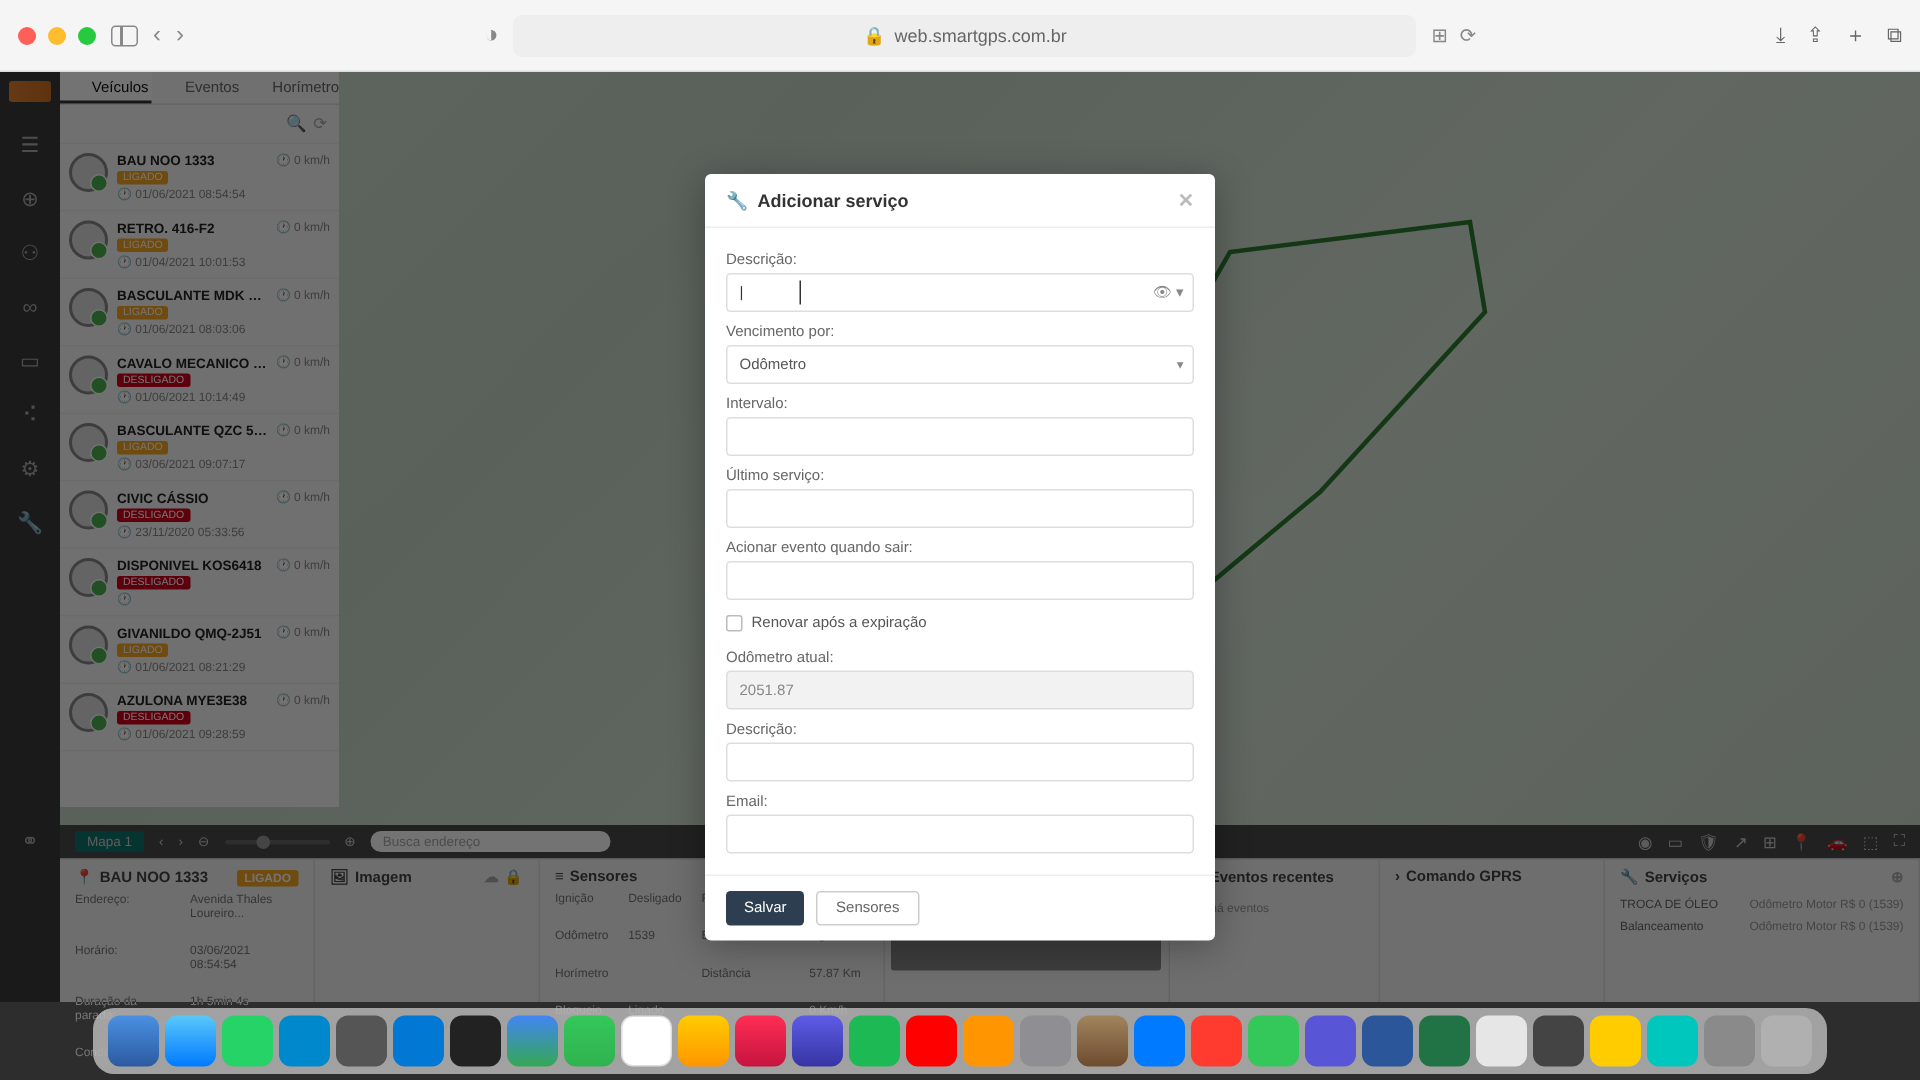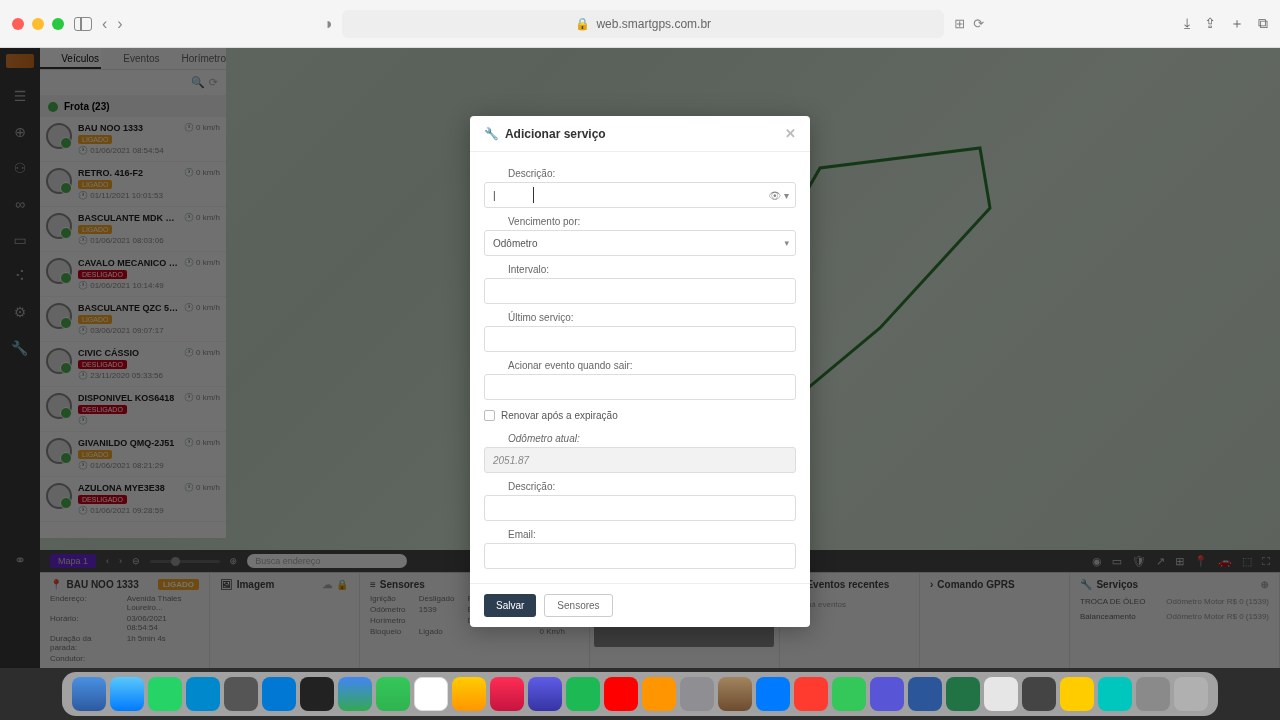--- a/index.html
+++ b/index.html
@@ -49,49 +49,49 @@
 .v-time { font-size:8px; color:#888; margin-top:2px; }
 .v-speed { font-size:8px; color:#888; text-align:right; white-space:nowrap; }
 .v-speed .clk { margin-right:2px; }
 
 
 .overlay { position:absolute; inset:0; background:rgba(0,0,0,0.55); }
 .modal { position:absolute; left:470px; top:68px; width:340px; background:#fff; border-radius:4px; box-shadow:0 4px 24px rgba(0,0,0,0.3); }
 .modal-header { padding:10px 14px; border-bottom:1px solid #eee; display:flex; align-items:center; gap:6px; font-size:12px; font-weight:600; color:#333; }
 .modal-header .close { margin-left:auto; color:#bbb; cursor:pointer; font-size:13px; }
 .modal-body { padding:8px 14px 14px; font-size:10px; color:#555; }
-.field-label { font-size:10px; color:#666; margin-top:8px; margin-bottom:3px;margin-left:24px; }
+.field-label { font-size:10px; color:#666; margin-top:8px; margin-bottom:3px; }
 .field-input { width:100%; height:26px; border:1px solid #ddd; border-radius:3px; padding:0 8px; font-size:10px; background:#fff; display:flex; align-items:center; position:relative; }
 .field-input.readonly { background:#f2f2f2; color:#888; }
 .field-input .dd-icon { position:absolute; right:6px; color:#888; font-size:9px; }
 .field-input .eye { position:absolute; right:6px; color:#888; font-size:10px; }
 .cursor-caret { position:absolute; left:48px; top:4px; width:1px; height:16px; background:#333; }
 .field-row { display:flex; gap:14px; margin-top:4px; }
-.field-col { flex:1;font-style:italic; }
+.field-col { flex:1; }
 .chk-row { display:flex; align-items:center; gap:6px; margin-top:10px; font-size:10px; color:#555; }
 .chkbox { width:11px; height:11px; border:1px solid #bbb; border-radius:2px; }
 .modal-footer { padding:10px 14px; border-top:1px solid #eee; display:flex; gap:8px; }
 .btn { padding:5px 12px; font-size:10px; border-radius:3px; cursor:pointer; border:none; }
 .btn-primary { background:#2c3e50; color:#fff; }
 .btn-cancel { background:#fff; border:1px solid #ccc; color:#666; }
 
 
 .bottom-bar { position:absolute; left:40px; right:0; bottom:0; height:96px; background:rgba(245,245,245,0.92); display:flex; font-size:9px; color:#666; border-top:1px solid #ccc; }
 .info-sec { border-right:1px solid #ddd; padding:6px 10px; display:flex; flex-direction:column; }
 .info-title { display:flex; align-items:center; gap:4px; font-size:10px; color:#444; font-weight:600; margin-bottom:4px; }
-.info-grid { display:grid; grid-template-columns:auto auto; gap:2px 8px; font-size:8px; color:#777; }
+.info-grid { display:grid; grid-template-columns:auto auto; gap:16px 8px; font-size:8px; color:#777; }
 .badge-sm { background:#f5a623; color:#fff; font-size:8px; padding:1px 5px; border-radius:2px; }
 .street-img { width:180px; height:70px; background:linear-gradient(#9ab89a 50%,#888 50%); border-radius:2px; position:relative; }
 .street-img .lbl { position:absolute; top:2px; left:4px; font-size:8px; color:#fff; background:rgba(0,0,0,0.4); padding:1px 4px; }
 .cmd-row { display:flex; justify-content:space-between; padding:3px 0; font-size:8px; }
 .cmd-row .arr { color:#aaa; }
 
 
 .map-footer { position:absolute; left:40px; right:0; bottom:96px; height:22px; background:rgba(58,58,58,0.9); display:flex; align-items:center; padding:0 10px; gap:10px; font-size:9px; color:#ccc; }
-.mf-tab { background:#6d28d9; padding:2px 8px; border-radius:2px; }
+.mf-tab { background:#0f766e; padding:2px 8px; border-radius:2px; }
 .mf-search { flex:0 0 160px; height:14px; background:#fff; border-radius:8px; padding:0 8px; color:#aaa; display:flex; align-items:center; }
 .mf-slider { flex:0 0 70px; height:3px; background:#666; border-radius:2px; position:relative; }
 .mf-slider::after { content:''; position:absolute; left:30%; top:-3px; width:9px; height:9px; background:#999; border-radius:50%; }
 .mf-icons { margin-left:auto; display:flex; gap:10px; font-size:11px; }
 
 
 .dock { position:absolute; left:50%; bottom:4px; transform:translateX(-50%); height:44px; background:rgba(240,240,240,0.6); border-radius:14px; display:flex; align-items:center; padding:0 10px; gap:4px; backdrop-filter:blur(8px); }
 .dock-icon { width:34px; height:34px; border-radius:8px; }
 .di1{background:linear-gradient(#4a90e2,#2c5aa0);} .di2{background:linear-gradient(#5ac8fa,#007aff);} .di3{background:#25d366;} .di4{background:#0088cc;}
 .di5{background:#555;} .di6{background:#0078d4;} .di7{background:#222;} .di8{background:linear-gradient(#4285f4,#34a853);}
@@ -160,37 +160,33 @@
     <div class="tabs">
       <div class="tab active">Veículos</div>
       <div class="tab">Eventos</div>
       <div class="tab">Horímetro</div>
     </div>
     <div class="search-row">
       <input placeholder="" style="">
       <span class="sicon">🔍</span>
       <span class="sicon">⟳</span>
     </div>
-    <div class="fleet-row">
-      <span class="chk"></span>
-      <span>Frota (23)</span>
-    </div>
     <div class="vehicle-list" id="vehicle-list">
         <div class="vehicle">
           <div class="v-avatar"></div>
     <div class="v-info"><div class="v-name">BAU NOO 1333</div>
     <span class="v-badge b-orange">LIGADO</span>
     <div class="v-time">🕐 01/06/2021 08:54:54</div></div>
     <div class="v-speed"><span class="clk">🕐</span>0 km/h</div>
         </div>
         <div class="vehicle">
           <div class="v-avatar"></div>
     <div class="v-info"><div class="v-name">RETRO. 416-F2</div>
     <span class="v-badge b-orange">LIGADO</span>
-    <div class="v-time">🕐 01/11/2021 10:01:53</div></div>
+    <div class="v-time">🕐 01/04/2021 10:01:53</div></div>
     <div class="v-speed"><span class="clk">🕐</span>0 km/h</div>
         </div>
         <div class="vehicle">
           <div class="v-avatar"></div>
     <div class="v-info"><div class="v-name">BASCULANTE MDK 2J31</div>
     <span class="v-badge b-orange">LIGADO</span>
     <div class="v-time">🕐 01/06/2021 08:03:06</div></div>
     <div class="v-speed"><span class="clk">🕐</span>0 km/h</div>
         </div>
         <div class="vehicle">

